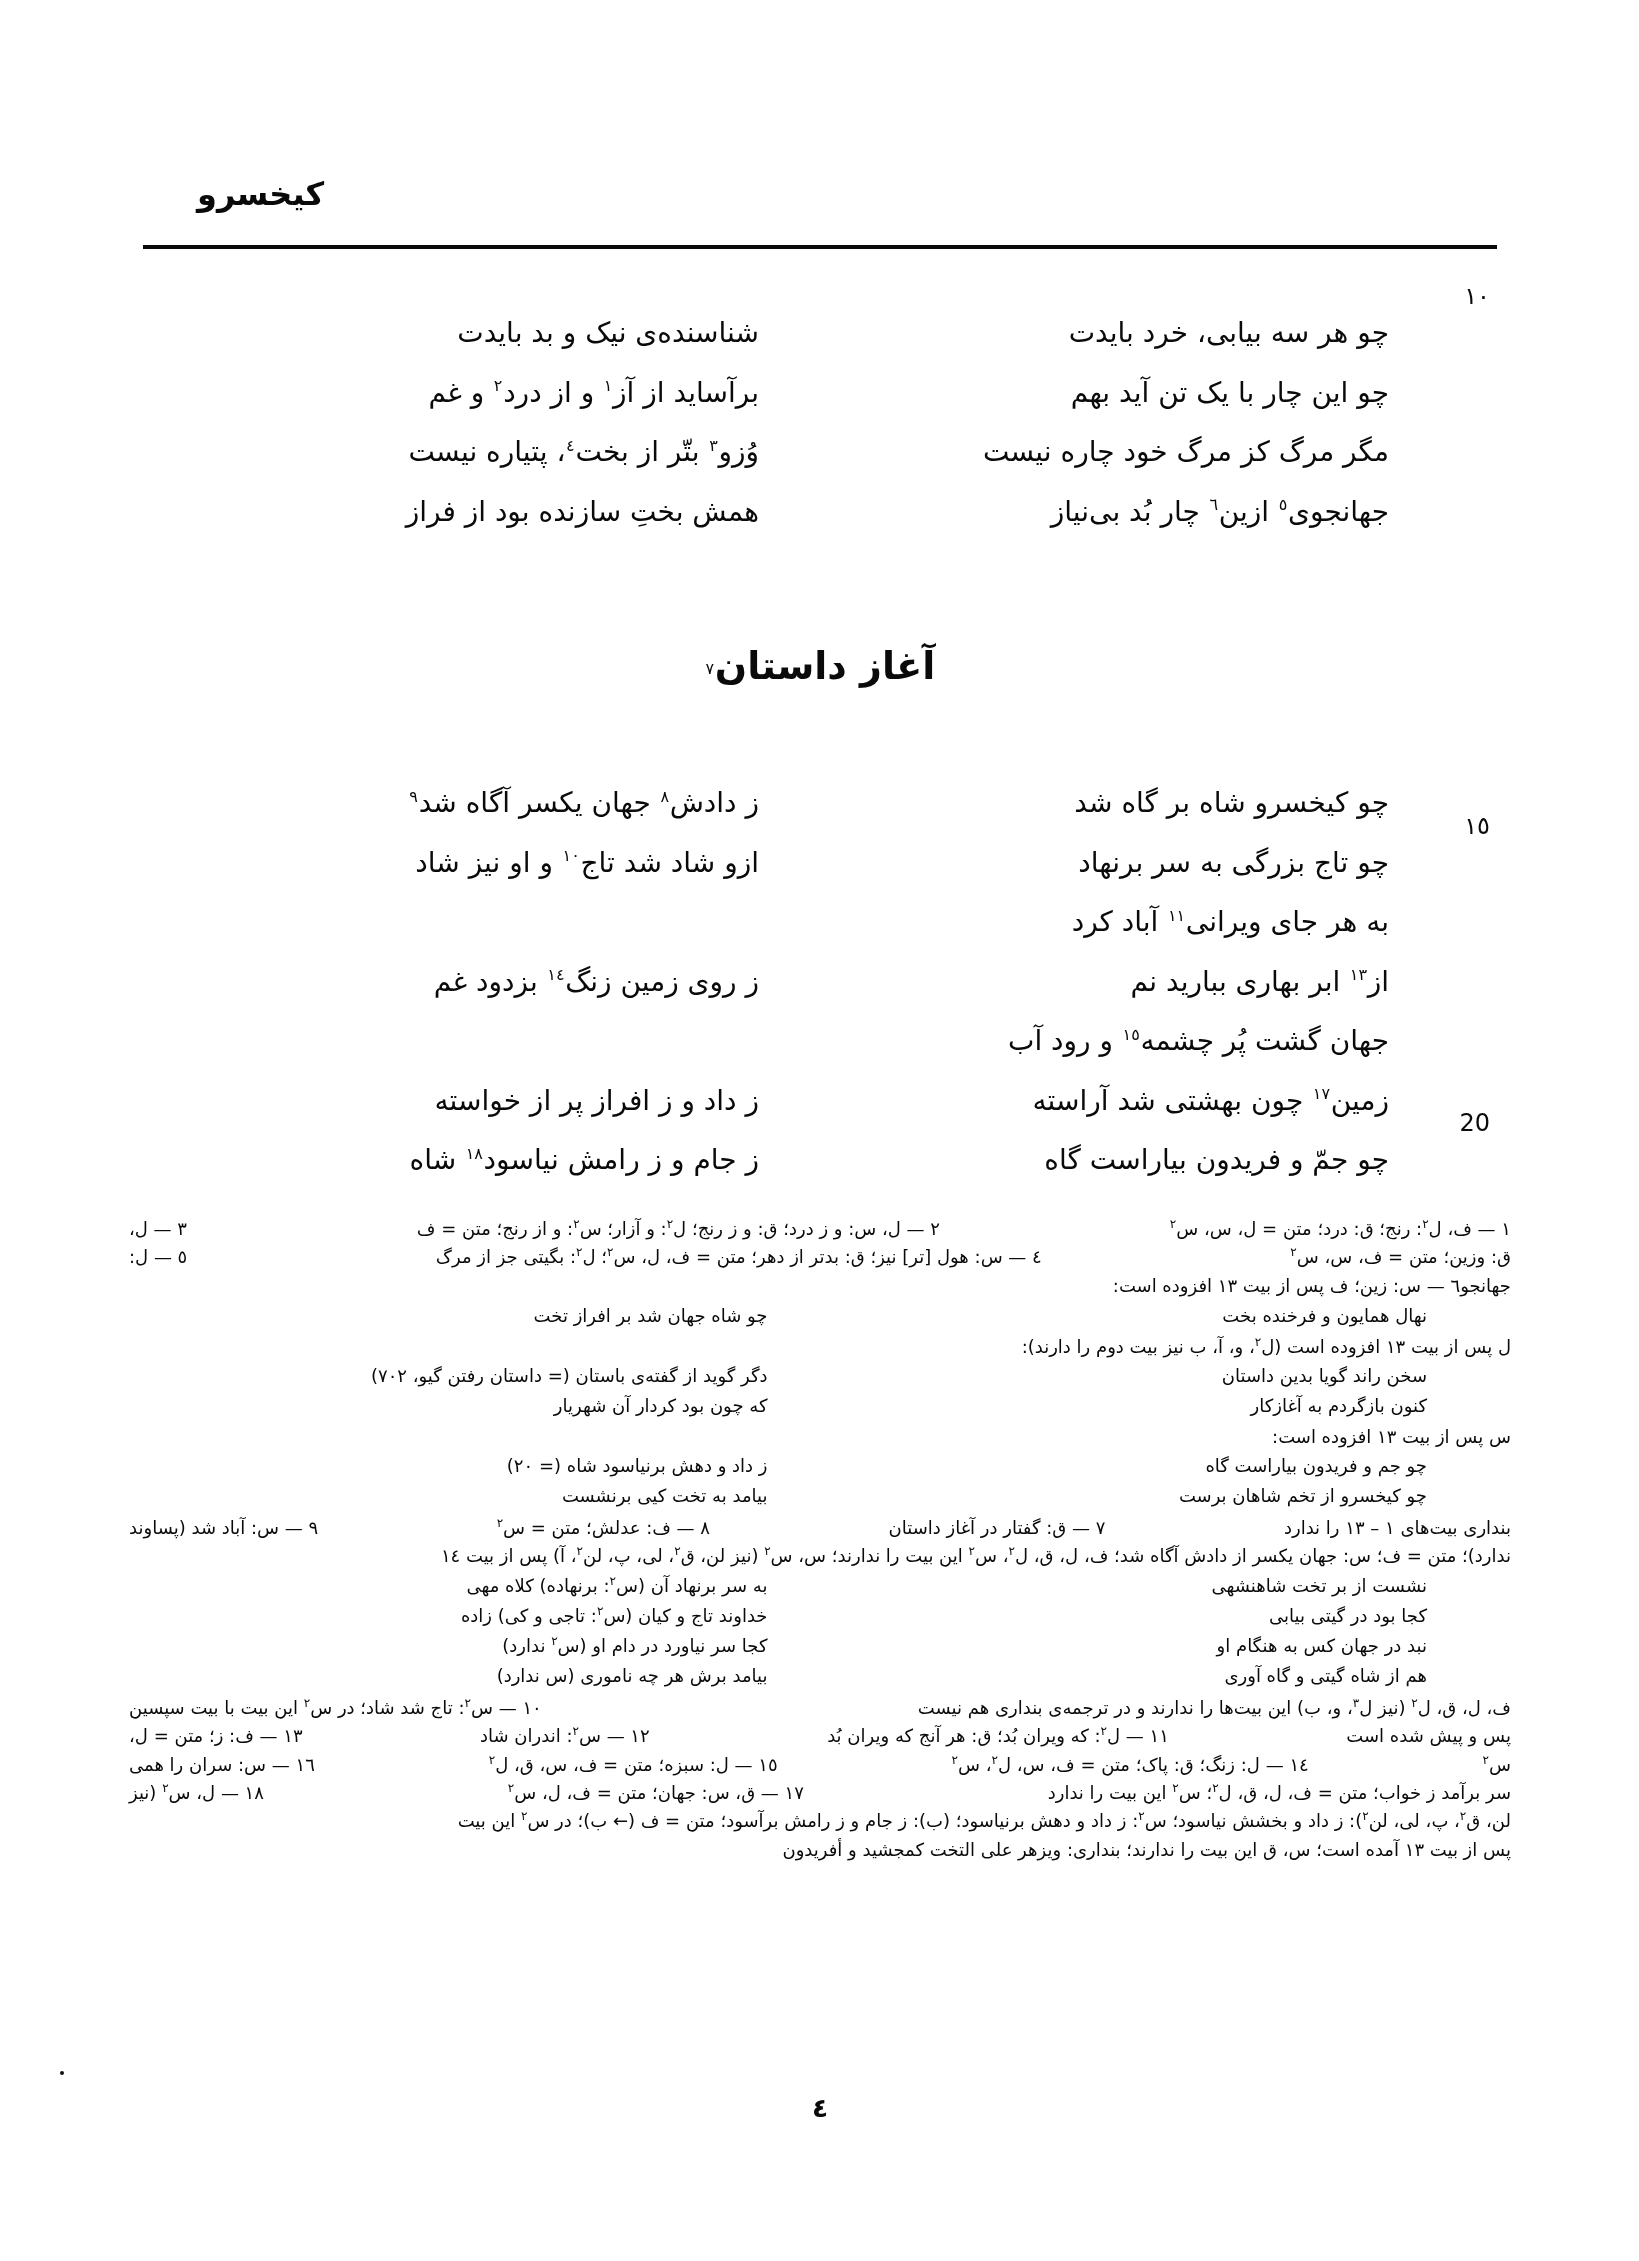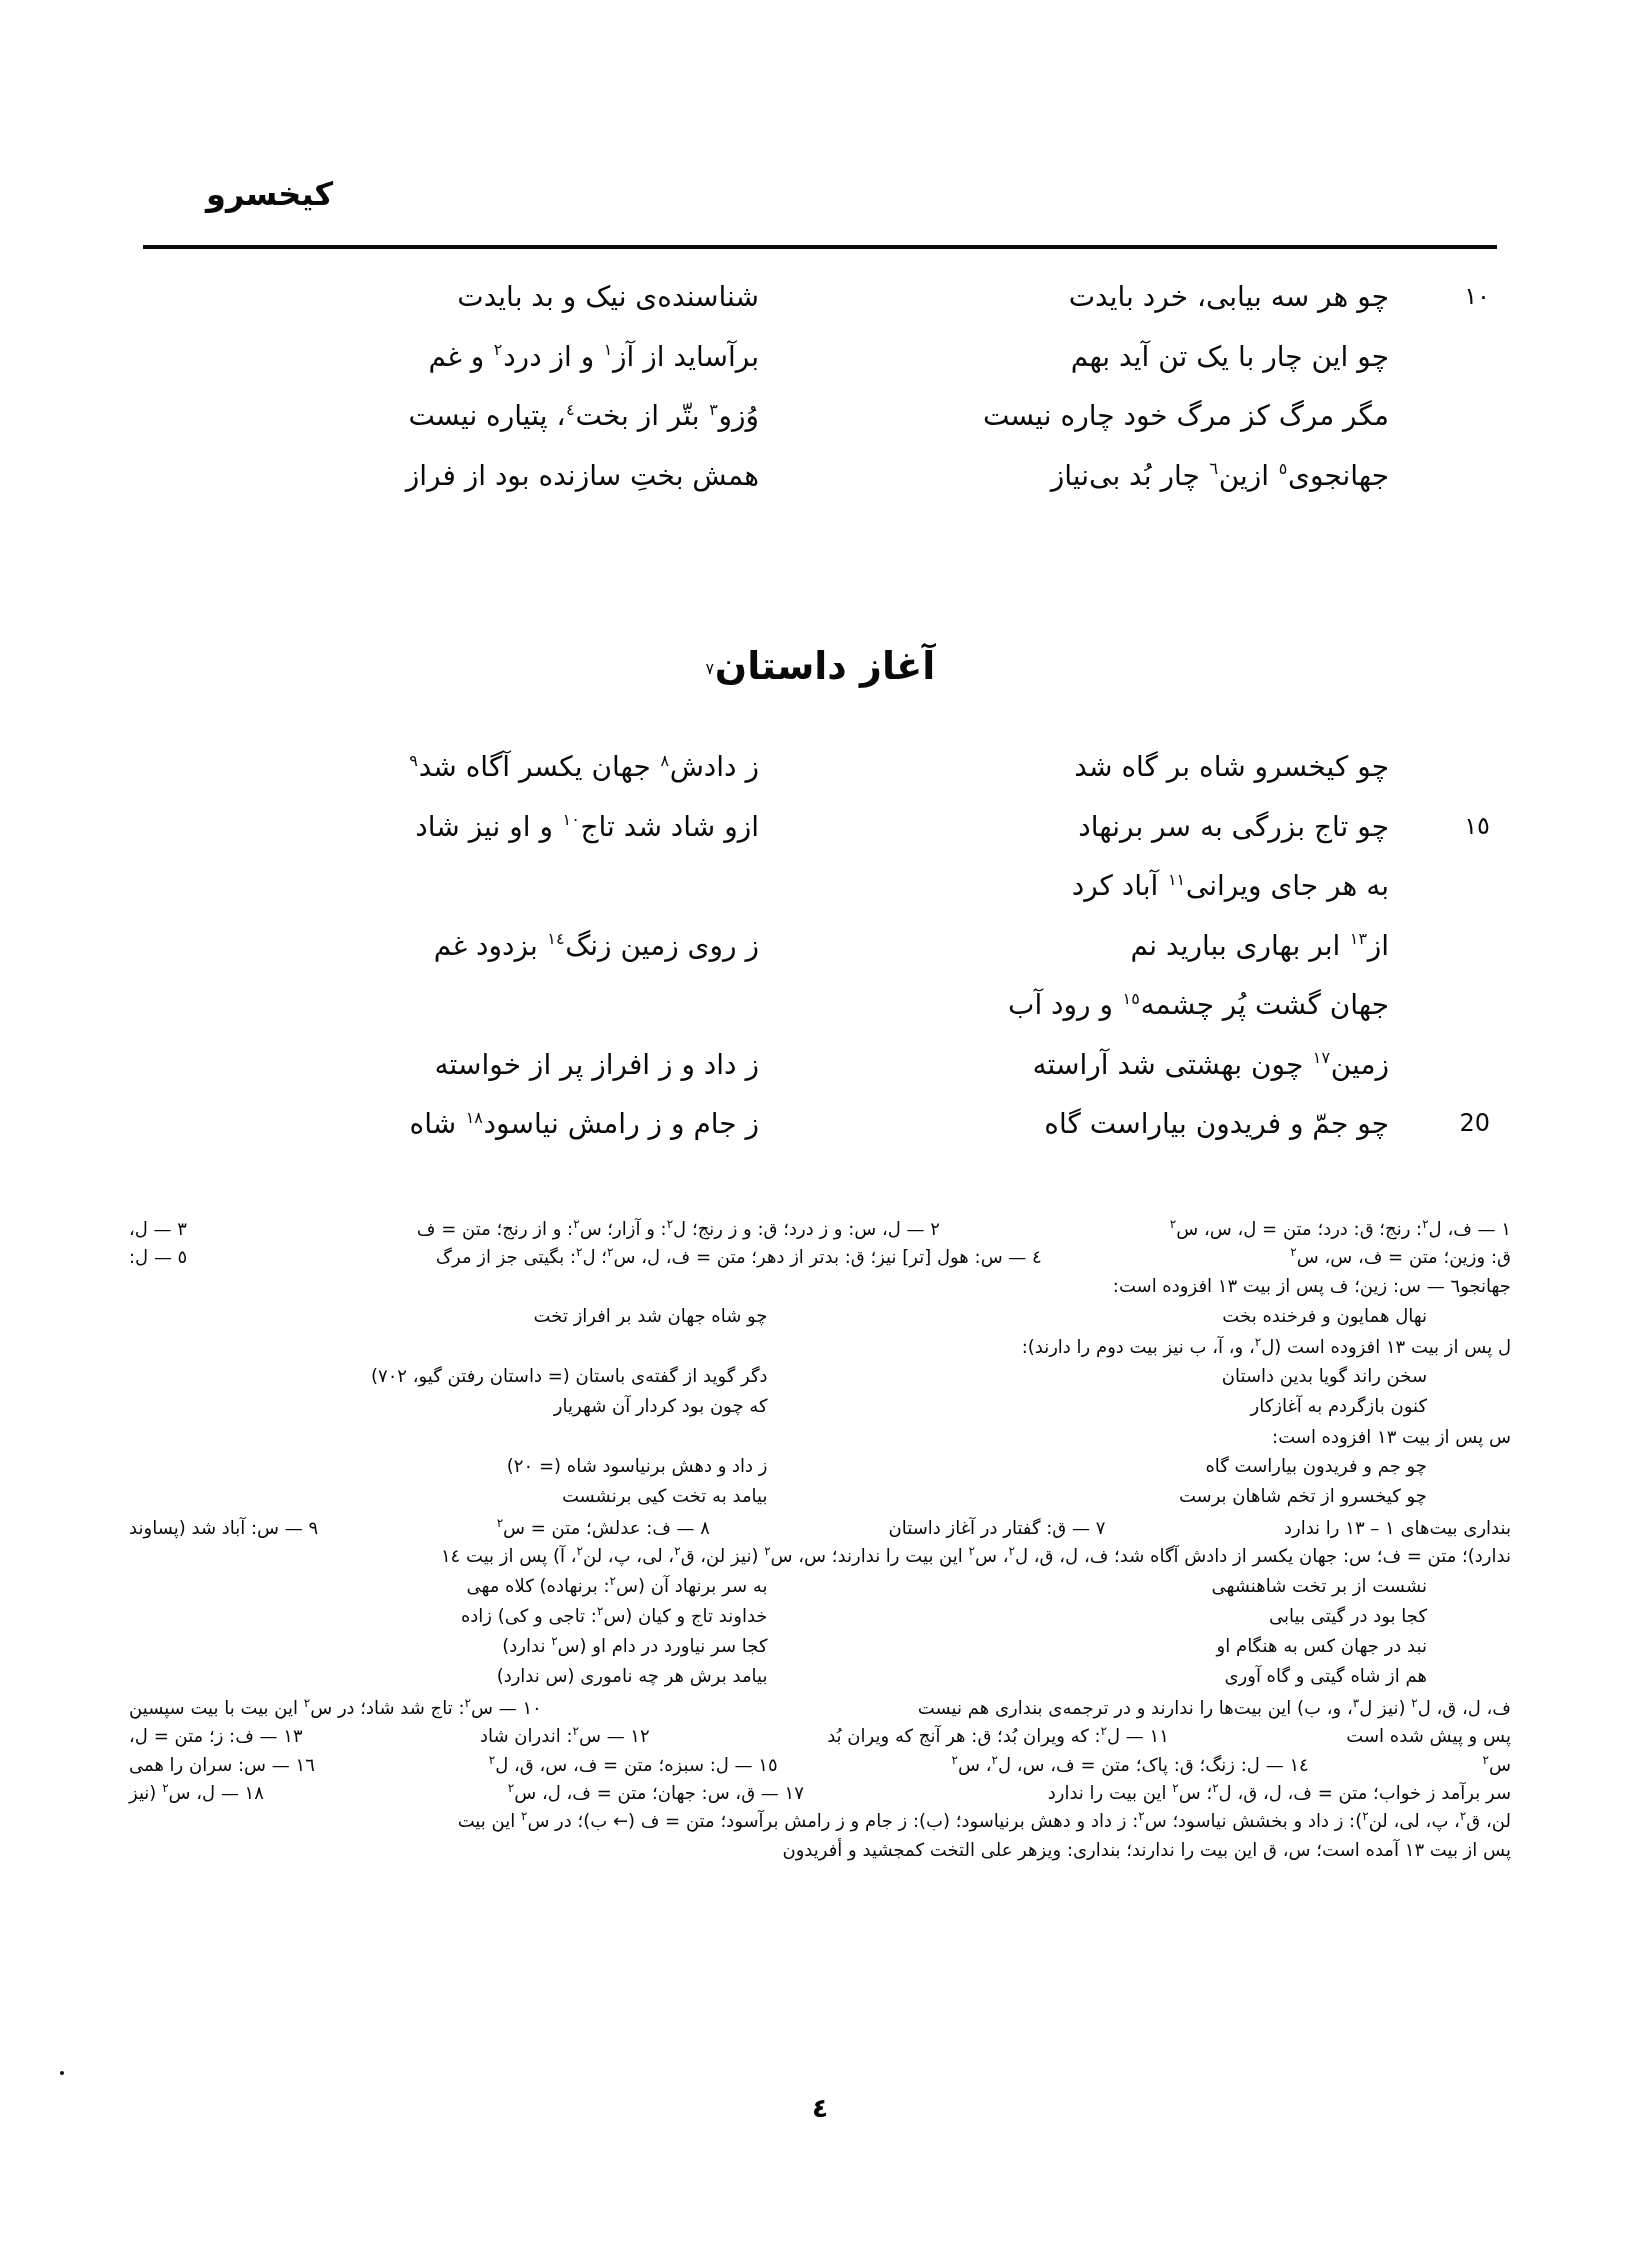--- a/index.html
+++ b/index.html
@@ -10,21 +10,21 @@
     color:#0a0a0a;
     -webkit-font-smoothing:antialiased;
   }
   .page{
     position:absolute;inset:0;
     padding:0;
   }
 
   
   .runhead{
-    position:absolute; top:178px; right:143px; left:140px;
+    position:absolute; top:178px; right:143px; left:131px;
     text-align:left;
     direction:rtl;
   }
   .runhead .title{
     display:inline-block;
     font-size:32px; font-weight:600; letter-spacing:0.3px;
     line-height:1;
     padding-left:66px;
   }
   .rule{
@@ -44,20 +44,21 @@
   }
   .lineno{
     width:73px; flex:0 0 73px;
     font-size:24px; text-align:right; padding-top:7px;
     padding-right:7px;
   }
   .hemi{
     flex:1 1 0; min-width:0;
     font-size:28px; line-height:1.55;
     white-space:nowrap;
+    margin-top:36px;
   }
   .hemi.first{ padding-right:28px; }
   .hemi.second{ padding-right:14px; }
   sup.note{
     font-size:16px; vertical-align:super; line-height:0;
     padding:0 0.7px; font-weight:500;
   }
 
   
   .section-head{

